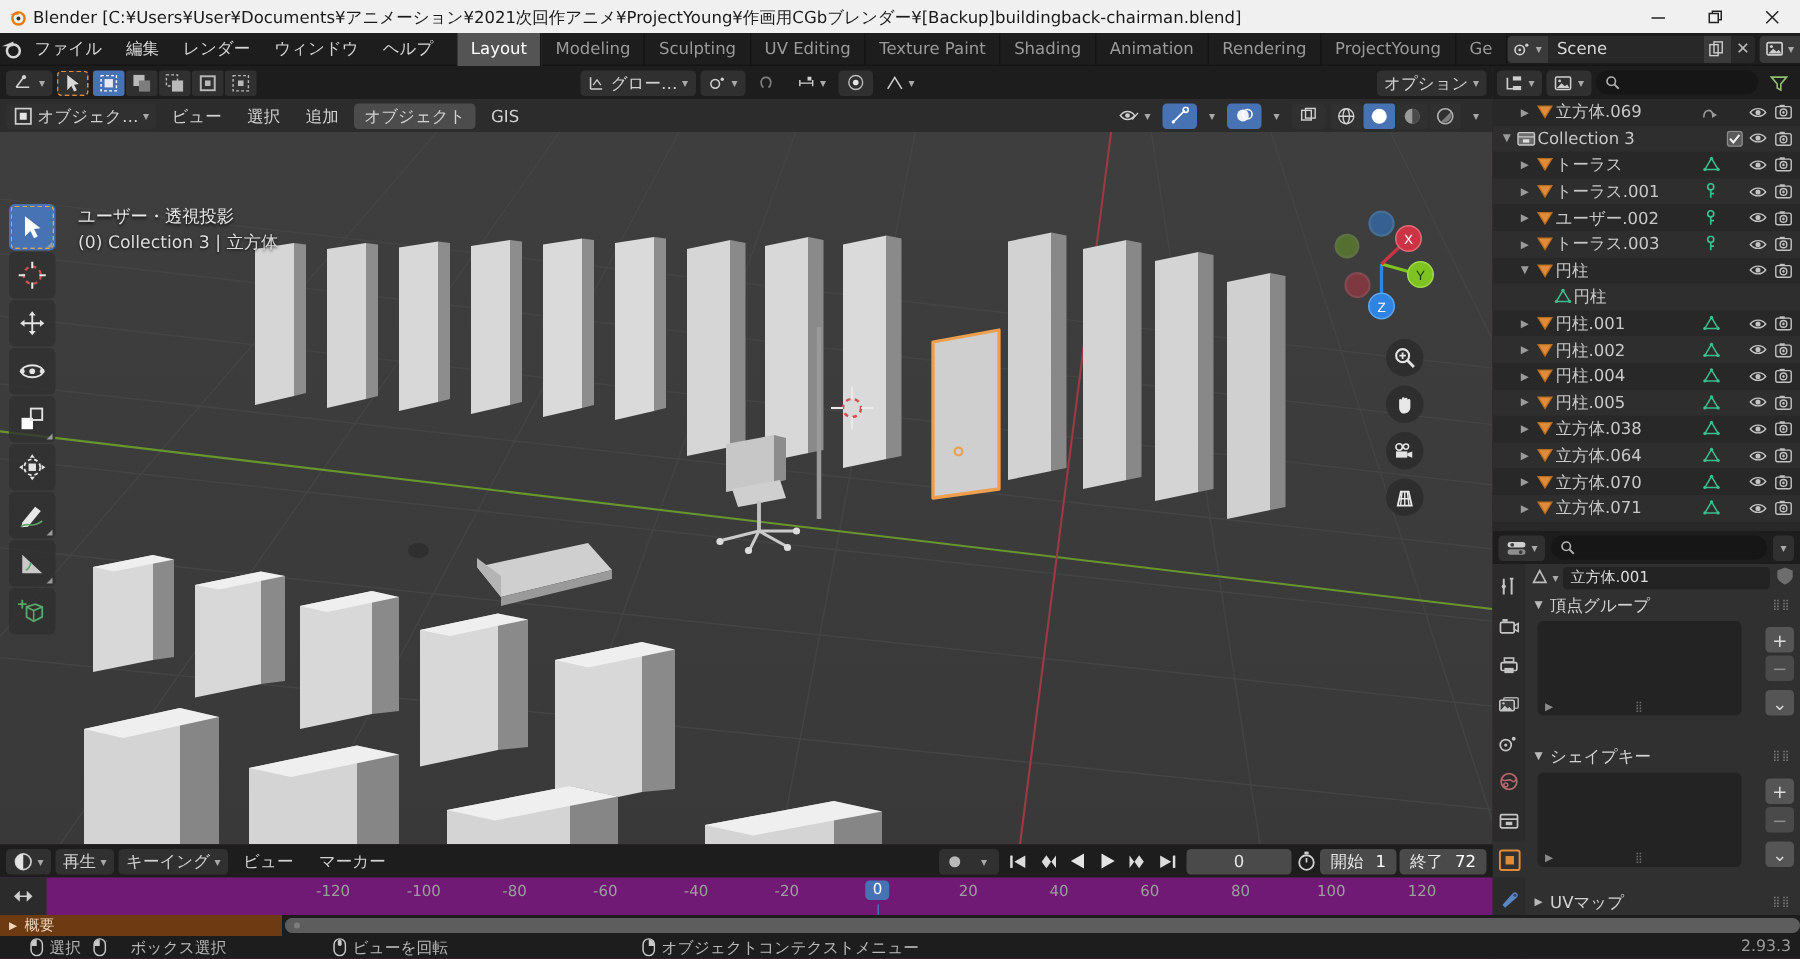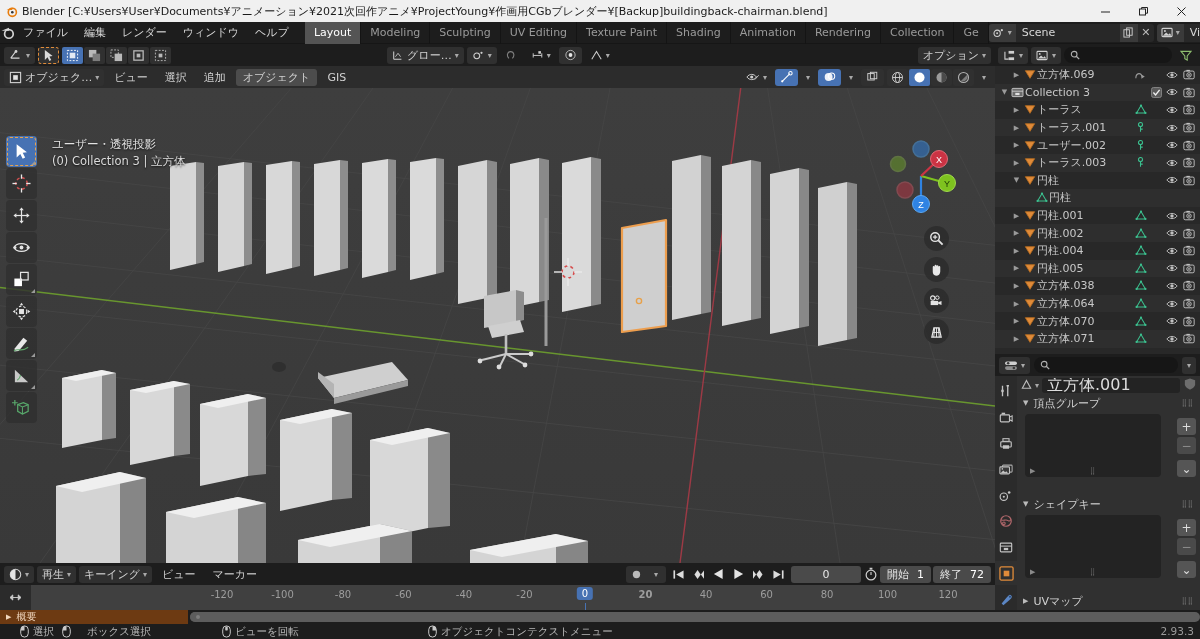--- a/index.html
+++ b/index.html
@@ -111,21 +111,21 @@
   .props { position:absolute; left:995px; top:354px; width:205px; height:285px; background:#303030; overflow:hidden; }
   .props-header { height:22px; background:#1d1d1d; display:flex; align-items:center; gap:4px; padding:0 4px; }
   .props-search { flex:1; height:16px; background:#161616; border-radius:8px; display:flex; align-items:center; padding:0 6px; gap:4px; }
   .props-body { position:absolute; left:0; top:22px; width:205px; height:263px; display:flex; }
   .props-tabs { width:22px; background:#2b2b2b; display:flex; flex-direction:column; align-items:center; padding-top:3px; gap:2px;}
   .ptab { width:22px; height:24px; display:flex; align-items:center; justify-content:center; }
   .ptab.on { background:#303030; }
   .props-panels { flex:1; background:#303030; position:relative; overflow:hidden; }
   .breadcrumb-row { height:18px; display:flex; align-items:center; gap:3px; padding:0 3px; background:#303030; }
   .field { flex:1; height:15px; background:#232323; border-radius:3px; display:flex; align-items:center;
-           padding:0 5px; font-size:16px; color:#dcdcdc; overflow:hidden; white-space:nowrap;}
+           padding:0 5px; font-size:10px; color:#dcdcdc; overflow:hidden; white-space:nowrap;}
   .panel-hdr { height:18px; display:flex; align-items:center; gap:5px; padding:0 6px; font-size:11px; color:#d2d2d2; }
   .panel-hdr .tri { font-size:7px; color:#bbb; }
   .grip { margin-left:auto; opacity:.45; letter-spacing:1px; font-size:7px; line-height:7px; }
   .listbox { margin:2px 6px 2px 8px; height:63px; background:#232323; border-radius:4px; position:relative; }
   .listbox .lb-foot { position:absolute; left:5px; bottom:2px; font-size:7px; color:#8a8a8a; }
   .listbox .lb-grip { position:absolute; left:50%; bottom:2px; transform:translateX(-50%); font-size:7px; color:#6d6d6d; letter-spacing:1px; }
   .listcol { position:absolute; right:4px; display:flex; flex-direction:column; gap:2px; }
   .lb-btn { width:19px; height:17px; background:#555; border-radius:3px; display:flex; align-items:center; justify-content:center; color:#ddd; font-size:12px; }
   .lb-btn.dim { background:#4a4a4a; color:#8d8d8d; }
 
@@ -134,21 +134,21 @@
   .tl-header { height:22px; background:#1d1d1d; display:flex; align-items:center; gap:3px; padding:0 4px; }
   .tl-right { margin-left:auto; display:flex; align-items:center; gap:3px; }
   .rec-grp { display:flex; align-items:center; background:#303030; border-radius:3px; height:17px; }
   .rec-dot { width:20px; height:17px; display:flex; align-items:center; justify-content:center; }
   .nav-grp { display:flex; align-items:center; gap:1px; }
   .nav-b { width:19px; height:17px; display:flex; align-items:center; justify-content:center; color:#d8d8d8; }
   .frm-field { width:70px; height:17px; background:#4a4a4a; border-radius:3px; display:flex; align-items:center; justify-content:center; font-size:11px; color:#e6e6e6;}
   .se-grp { display:flex; align-items:center; gap:2px; }
   .se-field { height:17px; background:#4a4a4a; border-radius:3px; display:flex; align-items:center; gap:8px; padding:0 7px; font-size:11px; color:#e6e6e6; }
   .se-field .v { color:#ffffff; }
-  .tl-ruler { position:relative; height:25px; background:#404040; }
+  .tl-ruler { position:relative; height:25px; background:#701a75; }
   .tl-tick { position:absolute; top:4px; font-size:10px; color:#9d9d9d; transform:translateX(-50%); }
   .tl-play { position:absolute; top:2px; transform:translateX(-50%); background:#4772b3; color:#fff;
              font-size:10px; border-radius:3px; padding:1px 5px; }
   .tl-playline { position:absolute; top:18px; width:1px; height:7px; background:#4772b3; }
   .tl-leftpad { position:absolute; left:0; top:0; width:31px; height:25px; background:#2b2b2b;
                 display:flex; align-items:center; justify-content:center; }
 
   
   .statusbar { position:absolute; left:0; top:610px; width:1200px; height:29px; background:#1d1d1d; }
   .progress-row { position:relative; height:14px; background:#1d1d1d; }
@@ -211,21 +211,21 @@
 
     <div class="ws-tabs">
       <div class="ws-tab active">Layout</div>
       <div class="ws-tab">Modeling</div>
       <div class="ws-tab">Sculpting</div>
       <div class="ws-tab">UV Editing</div>
       <div class="ws-tab">Texture Paint</div>
       <div class="ws-tab">Shading</div>
       <div class="ws-tab">Animation</div>
       <div class="ws-tab">Rendering</div>
-      <div class="ws-tab">Collection</div>
+      <div class="ws-tab">ProjectYoung</div>
       <div class="ws-tab cut">Ge</div>
     </div>
 
     <div class="topbar-right">
       <div class="id-block">
         <span class="id-icobtn">
           <svg width="13" height="11" viewBox="0 0 16 14">
             <circle cx="5" cy="8" r="4" fill="none" stroke="#cfcfcf" stroke-width="1.4"></circle>
             <circle cx="11" cy="4" r="1.4" fill="#cfcfcf"></circle>
             <circle cx="5" cy="8" r="1.2" fill="#cfcfcf"></circle>
@@ -1519,21 +1519,21 @@
           </svg>
       </div>
     <div class="tl-tick" style="left: 222px;">-120</div>
         <div class="tl-tick" style="left: 282.5px;">-100</div>
         <div class="tl-tick" style="left: 343px;">-80</div>
         <div class="tl-tick" style="left: 403.5px;">-60</div>
         <div class="tl-tick" style="left: 464px;">-40</div>
         <div class="tl-tick" style="left: 524.5px;">-20</div>
         <div class="tl-play" style="left: 585px;">0</div>
         <div class="tl-playline" style="left: 585px;"></div>
-        <div class="tl-tick" style="left: 645.5px; font-weight: bold;">20</div>
+        <div class="tl-tick" style="left: 645.5px;">20</div>
         <div class="tl-tick" style="left: 706px;">40</div>
         <div class="tl-tick" style="left: 766.5px;">60</div>
         <div class="tl-tick" style="left: 827px;">80</div>
         <div class="tl-tick" style="left: 887.5px;">100</div>
         <div class="tl-tick" style="left: 948px;">120</div>
       </div>
   </div>
 
   <div class="statusbar">
     <div class="progress-row">

